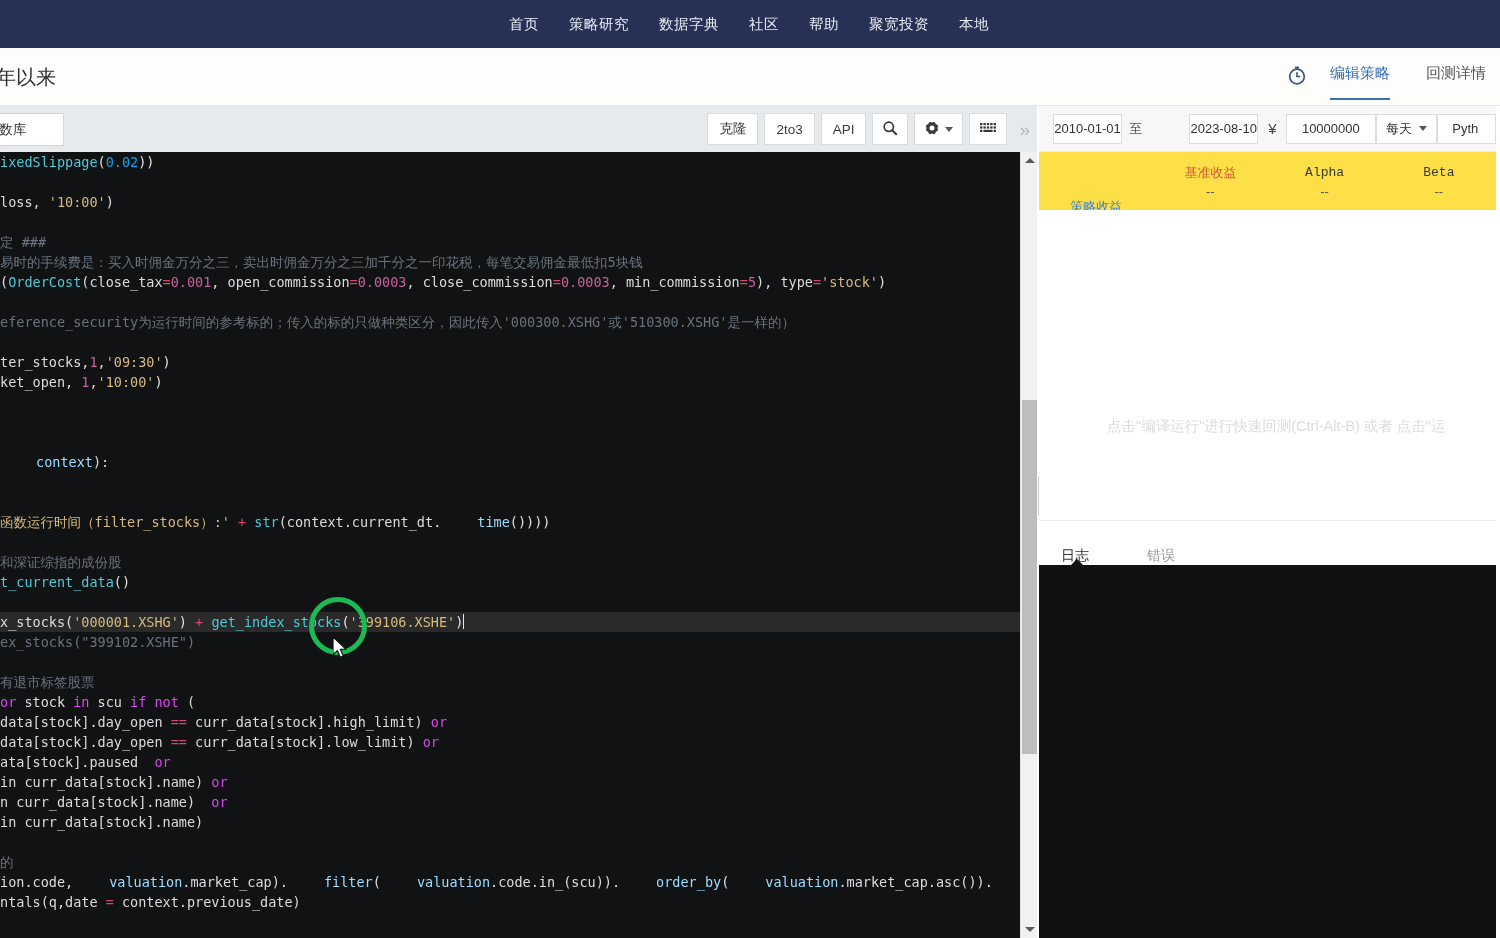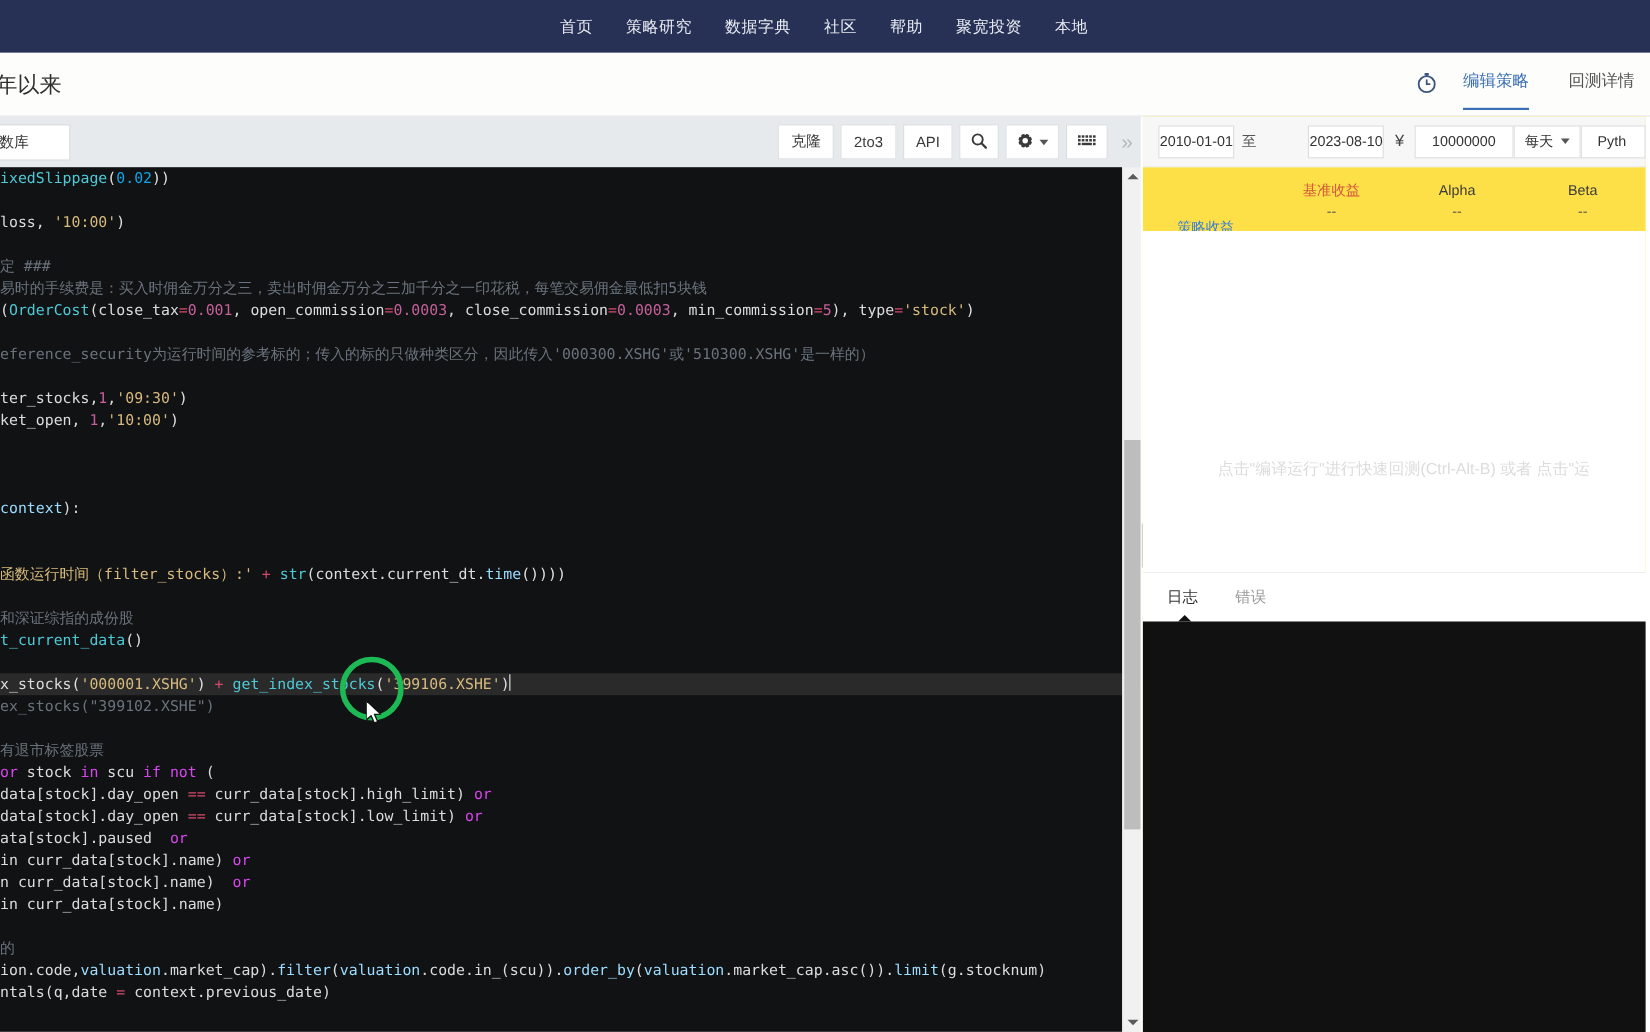--- a/index.html
+++ b/index.html
@@ -104,21 +104,21 @@
   }
   
   .t-kw      { color: #d946ef; }
   .t-fn      { color: #4ec9d6; }
   .t-str     { color: #d7ba7d; }
   .t-num     { color: #0ea5e9; }
   .t-num2    { color: #c5609a; }
   .t-cmt     { color: #6a737d; }
   .t-op      { color: #d34a6b; }
   .t-plain   { color: #dcdcdc; }
-  .t-attr    { color: #9cdcfe; }
+  .t-attr    { color: #9cdcfe; margin-left: 36px; }
   .t-paren   { color: #e0e0e0; }
   .cursor-bar {
     display: inline-block; width: 1px; height: 15px;
     background: #e8e8e8; vertical-align: -2px;
   }
 
   
   #editor-scrollbar {
     position: absolute; left: 1020px; top: 46px;
     width: 17px; height: 786px;
@@ -184,42 +184,43 @@
   
   #stats-row {
     position: absolute; left: 0; top: 46px; width: 457px; height: 58px;
     display: flex; align-items: flex-start; padding-top: 12px;
   }
   .stat { flex: 1; text-align: center; }
   .stat .stat-label { font-size: 13px; line-height: 18px; white-space: nowrap; }
   .stat .stat-value { font-size: 13px; color: #555; line-height: 20px; }
   .stat.blue .stat-label { color: #3b7fd4; margin-top: 34px; }
   .stat.red  .stat-label { color: #d4563b; }
-  .stat.dark .stat-label { color: #3a3a3a; }
+  .stat.dark .stat-label { color: #3a3a3a; font-family: Liberation Mono, monospace; }
 
   
   #chart-placeholder {
     position: absolute; left: 0; top: 104px; width: 457px; height: 410px;
     background: #ffffff;
     display: flex; align-items: center; justify-content: flex-start;
   }
   #chart-hint {
     position: absolute; left: 68px; top: 207px;
     font-size: 14.5px; color: #dcdcdc; white-space: nowrap;
   }
 
   
   #log-panel {
     position: absolute; left: 0; top: 414px; width: 457px; height: 418px;
     background: #ffffff; border-top: 1px solid #eeeeee;
   }
   #log-tabs {
     position: absolute; left: 0; top: 0; width: 457px; height: 44px;
-    display: flex; align-items: center; padding-left: 22px;
+    display: flex; align-items: flex-end; padding-left: 22px;
     background: #ffffff;
+    gap: 24px;
   }
   .log-tab {
     font-size: 14px; color: #9a9a9a; margin-right: 34px;
     cursor: pointer; position: relative; white-space: nowrap;
   }
   .log-tab.active { color: #333333; }
   #log-console {
     position: absolute; left: 0; top: 44px; width: 457px; height: 374px;
     background: #111111;
   }

